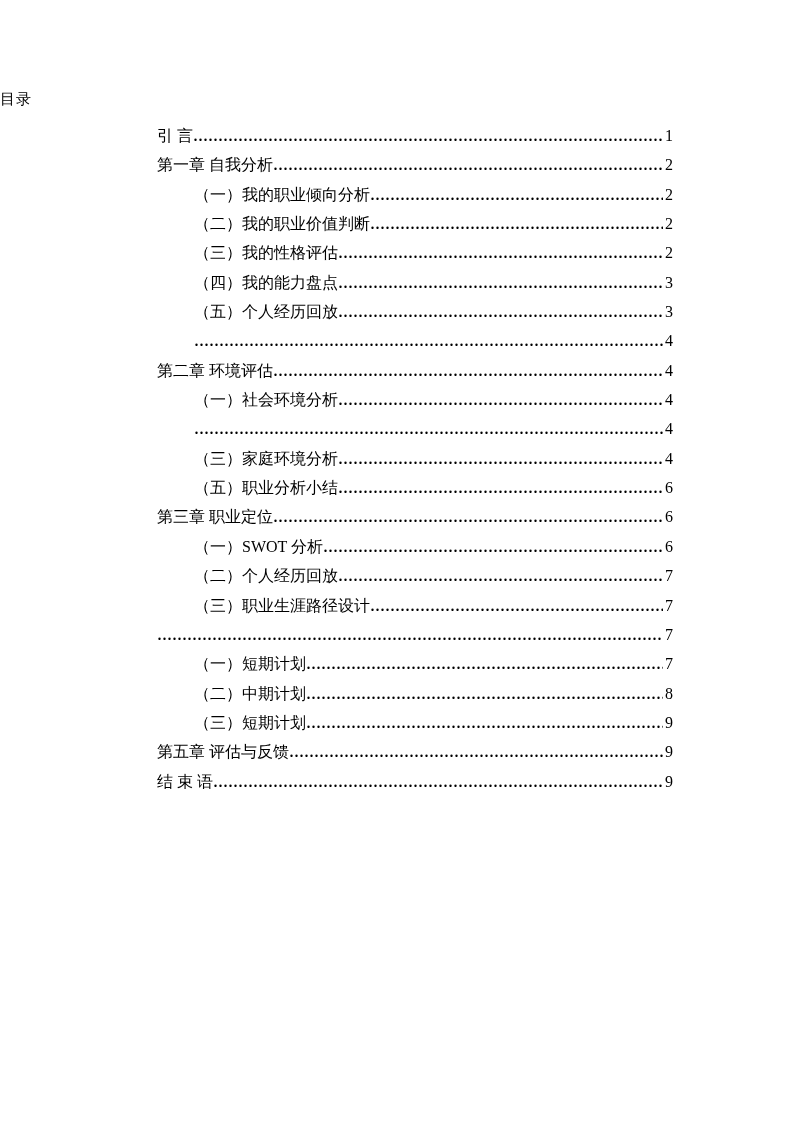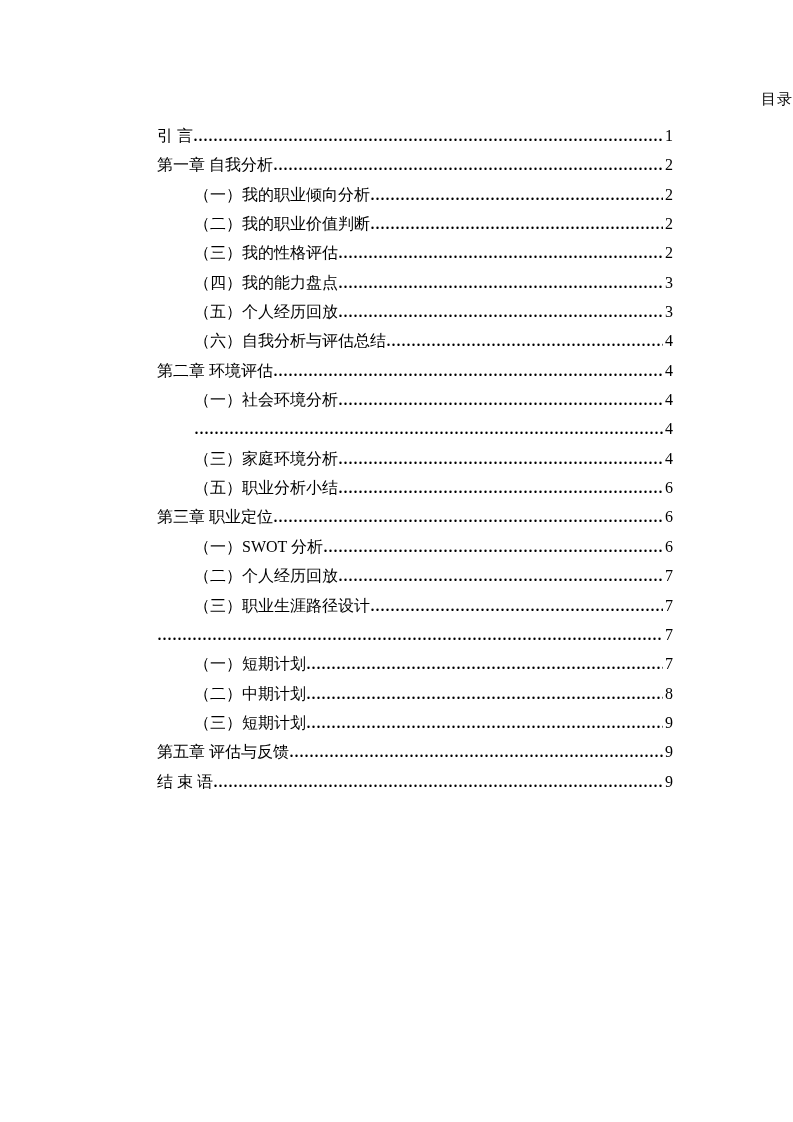--- a/index.html
+++ b/index.html
@@ -15,21 +15,21 @@
   .doc-page {
     position: absolute;
     inset: 0;
     background: #ffffff;
   }
   .doc-title {
     position: absolute;
     top: 90px;
     left: 0;
     width: 793px;
-    text-align: right;
+    text-align: left;
     font-size: 15px;
     font-weight: normal;
     letter-spacing: 1px;
   }
   .toc {
     position: absolute;
     top: 120px;
     left: 157px;
     width: 516px;
   }
@@ -103,21 +103,20 @@
       <span class="toc-page">3</span>
     </div>
 
     <div class="toc-row lvl2">
       <span class="toc-label">（五）个人经历回放</span>
       <span class="toc-leader"></span>
       <span class="toc-page">3</span>
     </div>
 
     <div class="toc-row lvl2">
-      <span class="toc-label">（六）自我分析与评估总结</span>
       <span class="toc-leader"></span>
       <span class="toc-page">4</span>
     </div>
 
     <div class="toc-row lvl1">
       <span class="toc-label">第二章 环境评估</span>
       <span class="toc-leader"></span>
       <span class="toc-page">4</span>
     </div>
 

